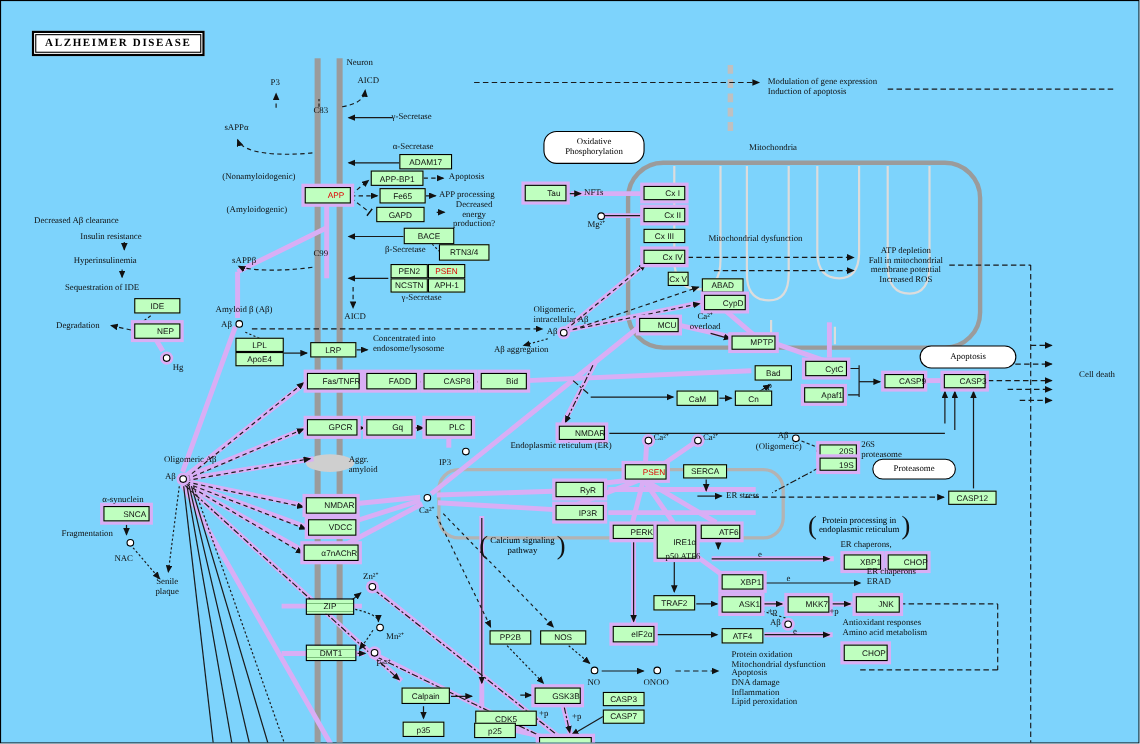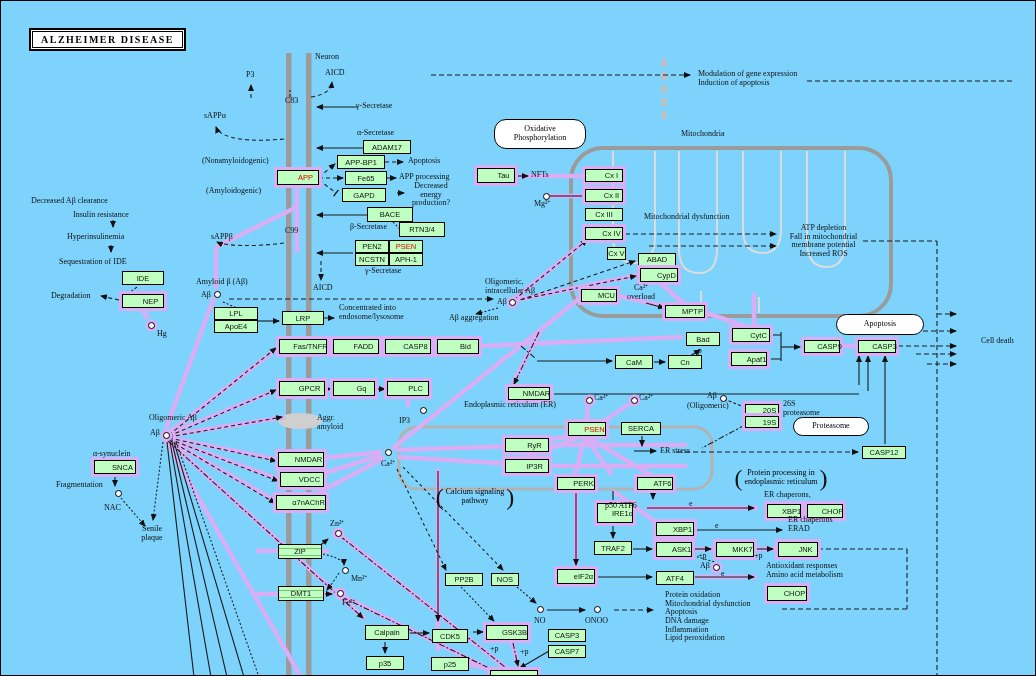--- a/index.html
+++ b/index.html
@@ -282,36 +282,36 @@
       <div class="node hl" style="left: 803px; top: 339px; width: 36px; height: 13px; text-align: center;">CASP9</div>
       <div class="node hl" style="left: 857px; top: 339px; width: 38px; height: 13px;">CASP3</div>
       <div class="node" style="left: 861px; top: 445px; width: 44px; height: 13px;">CASP12</div>
       <div class="node hl" style="left: 504px; top: 437px; width: 44px; height: 14px;">RyR</div>
       <div class="node hl" style="left: 504px; top: 458px; width: 44px; height: 14px;">IP3R</div>
       <div class="node hl red" style="left: 567px; top: 421px; width: 38px; height: 14px;">PSEN</div>
       <div class="node" style="left: 620px; top: 421px; width: 40px; height: 13px;">SERCA</div>
       <div class="node hl" style="left: 744px; top: 403px; width: 34px; height: 12px;">20S</div>
       <div class="node hl" style="left: 744px; top: 415px; width: 34px; height: 12px;">19S</div>
       <div class="node hl" style="left: 556px; top: 476px; width: 38px; height: 13px;">PERK</div>
-      <div class="node hl" style="left: 596px; top: 502px; width: 36px; height: 20px;">IRE1α</div>
+      <div class="node hl" style="left: 596px; top: 476px; width: 36px; height: 31px;">IRE1α</div>
       <div class="node hl" style="left: 636px; top: 476px; width: 36px; height: 13px;">ATF6</div>
       <div class="node hl" style="left: 766px; top: 503px; width: 34px; height: 14px;">XBP1</div>
       <div class="node hl" style="left: 806px; top: 503px; width: 36px; height: 14px;">CHOP</div>
       <div class="node hl" style="left: 655px; top: 521px; width: 38px; height: 14px;">XBP1</div>
       <div class="node" style="left: 593px; top: 540px; width: 38px; height: 14px;">TRAF2</div>
       <div class="node hl" style="left: 655px; top: 541px; width: 36px; height: 15px;">ASK1</div>
       <div class="node hl" style="left: 715px; top: 541px; width: 38px; height: 15px;">MKK7</div>
       <div class="node hl" style="left: 777px; top: 541px; width: 40px; height: 15px;">JNK</div>
       <div class="node hl" style="left: 556px; top: 568px; width: 38px; height: 15px;">eIF2α</div>
       <div class="node" style="left: 655px; top: 570px; width: 38px; height: 14px;">ATF4</div>
       <div class="node hl" style="left: 766px; top: 585px; width: 40px; height: 15px;">CHOP</div>
       <div class="node" style="left: 444px; top: 572px; width: 38px; height: 13px;">PP2B</div>
-      <div class="node" style="left: 490px; top: 572px; width: 28px; height: 13px;">NOS</div>
+      <div class="node" style="left: 490px; top: 572px; width: 42px; height: 13px;">NOS</div>
       <div class="node" style="left: 364px; top: 624px; width: 44px; height: 15px;">Calpain</div>
-      <div class="node" style="left: 431px; top: 628px; width: 36px; height: 14px;">CDK5</div>
+      <div class="node" style="left: 431px; top: 645px; width: 56px; height: 14px;">CDK5</div>
       <div class="node hl" style="left: 485px; top: 624px; width: 42px; height: 15px;">GSK3B</div>
       <div class="node" style="left: 365px; top: 655px; width: 38px; height: 14px;">p35</div>
       <div class="node" style="left: 430px; top: 656px; width: 38px; height: 14px;">p25</div>
       <div class="node" style="left: 547px; top: 628px; width: 38px; height: 13px;">CASP3</div>
       <div class="node" style="left: 547px; top: 644px; width: 38px; height: 13px;">CASP7</div>
       <div class="node hl" style="left: 489px; top: 669px; width: 48px; height: 7px;"></div>
     </div>
   <div id="labels-layer">
       <div class="lbl" style="left: 314px; top: 52px;">Neuron</div>
       <div class="lbl" style="left: 245px; top: 70px;">P3</div>

